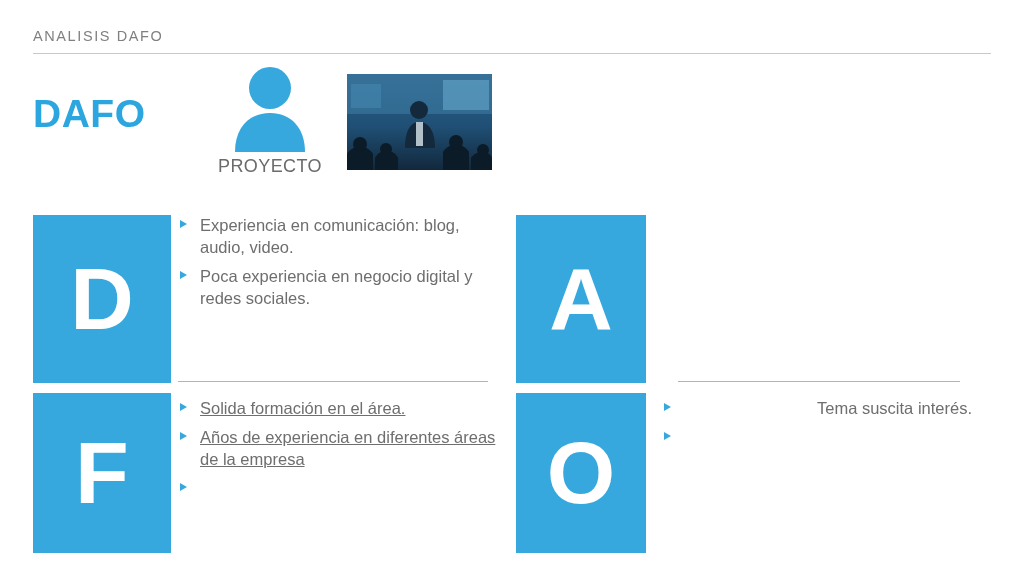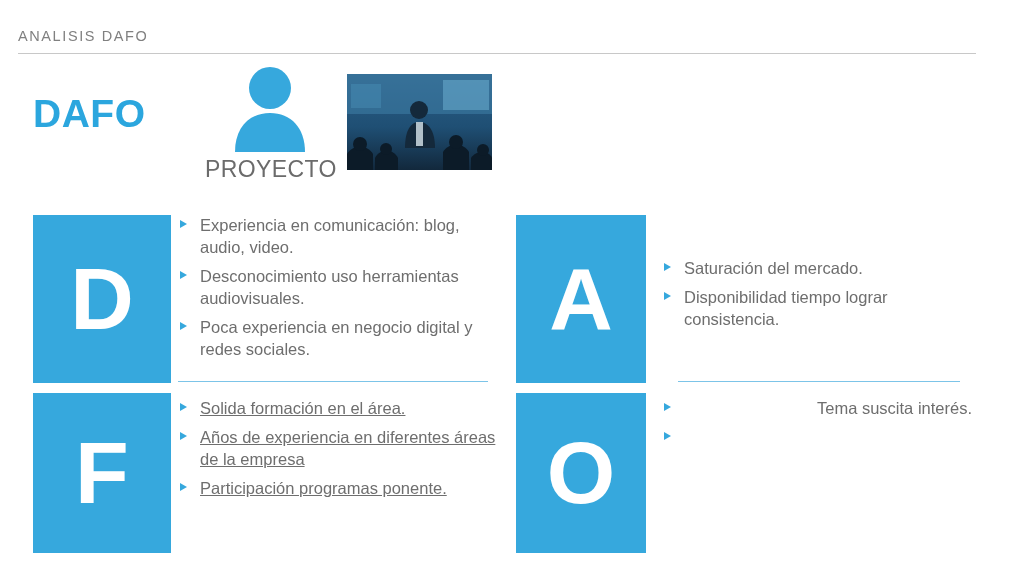--- a/index.html
+++ b/index.html
@@ -19,21 +19,21 @@
   .slide {
     position: relative;
     width: 1024px;
     height: 576px;
     box-sizing: border-box;
   }
 
   
   .header {
     position: absolute;
-    left: 18px;
+    left: 33px;
     top: 28px;
     width: 958px;
   }
   .header-title {
     font-size: 14.5px;
     letter-spacing: 1.6px;
     color: #808080;
     font-weight: normal;
     text-transform: uppercase;
   }
@@ -63,21 +63,21 @@
     text-align: center;
   }
   .avatar-icon {
     display: block;
     margin: 0 auto;
     width: 82px;
     height: 88px;
   }
   .project-label {
     margin-top: 2px;
-    font-size: 23px;
+    font-size: 18px;
     color: #6b6b6b;
     letter-spacing: 0.4px;
   }
 
   .photo {
     position: absolute;
     left: 347px;
     top: 74px;
     width: 145px;
     height: 96px;
@@ -190,37 +190,32 @@
       <circle cx="13" cy="70" r="7" fill="#0c1b28"></circle>
       <circle cx="39" cy="75" r="6" fill="#0c1b28"></circle>
       <circle cx="109" cy="68" r="7" fill="#0c1b28"></circle>
       <circle cx="136" cy="76" r="6" fill="#0c1b28"></circle>
     </svg>
   </div>
 
   <div class="letter-box" id="box-d">D</div>
   <div class="bullets" id="bul-d">
     <div class="bullet"><span class="tri"></span><span>Experiencia en comunicación: blog, audio, video.</span></div>
-    <div class="bullet"><span class="tri"></span><span>Desconocimiento uso herramientas audiovisuales.</span></div>
     <div class="bullet"><span class="tri"></span><span>Poca experiencia en negocio digital y redes sociales.</span></div>
   </div>
   <div class="underline" id="ul-d"></div>
 
   <div class="letter-box" id="box-f">F</div>
   <div class="bullets" id="bul-f">
     <div class="bullet"><span class="tri"></span><span>Solida formación en el área.</span></div>
     <div class="bullet"><span class="tri"></span><span>Años de experiencia en diferentes áreas de la empresa</span></div>
-    <div class="bullet"><span class="tri"></span><span>Participación programas ponente.</span></div>
+    <div class="bullet"><span class="tri"></span></div>
   </div>
 
   <div class="letter-box" id="box-a">A</div>
-  <div class="bullets" id="bul-a">
-    <div class="bullet"><span class="tri"></span><span>Saturación del mercado.</span></div>
-    <div class="bullet"><span class="tri"></span><span>Disponibilidad tiempo lograr consistencia.</span></div>
-  </div>
   <div class="underline" id="ul-a"></div>
 
   <div class="letter-box" id="box-o">O</div>
   <div class="bullets" id="bul-o">
     <div class="bullet"><span class="tri"></span><span>Tema suscita interés.</span></div>
     <div class="bullet"><span class="tri"></span></div>
   </div>
 
 </div>
 

